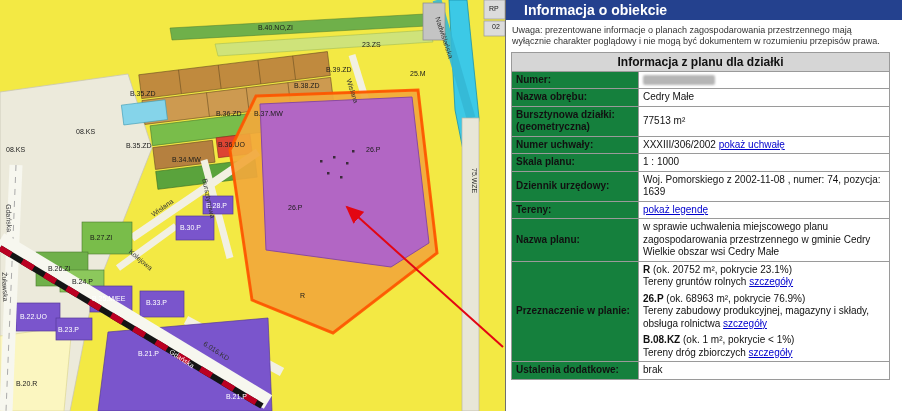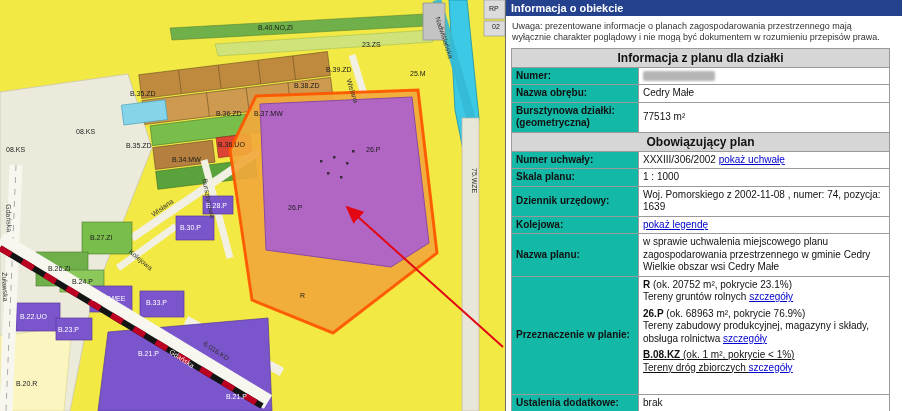--- a/index.html
+++ b/index.html
@@ -7,33 +7,33 @@
   .app{position:relative;width:903px;height:411px;display:flex;}
 
   
   .map{position:relative;width:505px;height:411px;overflow:hidden;background:#f3e944;flex:0 0 505px;}
   .map svg{position:absolute;left:0;top:0;}
   #map-labels{position:absolute;left:0;top:0;width:505px;height:411px;pointer-events:none;}
   .mlabel{position:absolute;font-size:7px;color:#1a1a1a;white-space:nowrap;transform-origin:left top;line-height:1;}
 
   
   .panel{width:398px;height:411px;border-left:1px solid #6f6f6f;display:flex;flex-direction:column;background:#fff;box-sizing:border-box;flex:0 0 397px;}
-  .panel-title{background:#24418e;color:#fff;font-size:11px;font-weight:bold;padding:2px 5px;flex:0 0 auto;}
+  .panel-title{background:#24418e;color:#fff;font-size:14px;font-weight:bold;padding:2px 18px;flex:0 0 auto;}
   .panel-body{flex:1;padding:3px 12px 0 5px;overflow:hidden;}
   .notice{font-size:9px;color:#333;margin:2px 1px 5px 1px;line-height:1.2;}
   table.info{width:100%;border-collapse:collapse;font-size:10px;color:#111;}
   table.info th{background:#d6d6d6;border:1px solid #9a9a9a;font-size:12px;padding:2px;text-align:center;font-weight:bold;}
   table.info td{border:1px solid #9a9a9a;padding:2px 4px;vertical-align:middle;line-height:1.25;}
-  td.lbl{background:#14b8a6;font-weight:bold;width:118px;font-size:10px;}
+  td.lbl{background:#15803d;font-weight:bold;width:118px;font-size:10px;}
   td.val{background:#fff;}
   a.link{color:#0000cc;text-decoration:underline;cursor:pointer;}
   .redacted{display:inline-block;width:72px;height:10px;background:#b5b5b5;border-radius:2px;filter:blur(1px);vertical-align:middle;}
   .code{font-weight:bold;}
   .use{margin-bottom:4px;}
-  .use:last-child{margin-bottom:18px;text-decoration:underline;}
+  .use:last-child{margin-bottom:0;}
 </style>
 </head>
 <body>
 
 <div class="app">
 
   <div class="map">
     <svg width="505" height="411" viewBox="0 0 505 411">
       <defs>
         <marker id="ah" markerWidth="10" markerHeight="8" refX="8" refY="4" orient="auto">
@@ -186,39 +186,36 @@
         </tr>
         <tr>
           <td class="lbl">
             <div>Bursztynowa działki:</div>
             <div>(geometryczna)</div>
           </td>
           <td class="val">77513 m²</td>
         </tr>
 
         <tr>
-          <th colspan="2">Obowiązujący plan</th>
-        </tr>
-        <tr>
           <td class="lbl">Numer uchwały:</td>
           <td class="val">
             <span>XXXIII/306/2002</span>
             <a class="link">pokaż uchwałę</a>
           </td>
         </tr>
         <tr>
           <td class="lbl">Skala planu:</td>
           <td class="val">1 : 1000</td>
         </tr>
         <tr>
           <td class="lbl">Dziennik urzędowy:</td>
           <td class="val">Woj. Pomorskiego z 2002-11-08 , numer: 74, pozycja: 1639</td>
         </tr>
         <tr>
-          <td class="lbl">Kolejowa:</td>
+          <td class="lbl">Tereny:</td>
           <td class="val">
             <a class="link">pokaż legendę</a>
           </td>
         </tr>
         <tr>
           <td class="lbl">Nazwa planu:</td>
           <td class="val">w sprawie uchwalenia miejscowego planu zagospodarowania przestrzennego w gminie Cedry Wielkie obszar wsi Cedry Małe</td>
         </tr>
         <tr>
           <td class="lbl">Przeznaczenie w planie:</td>

